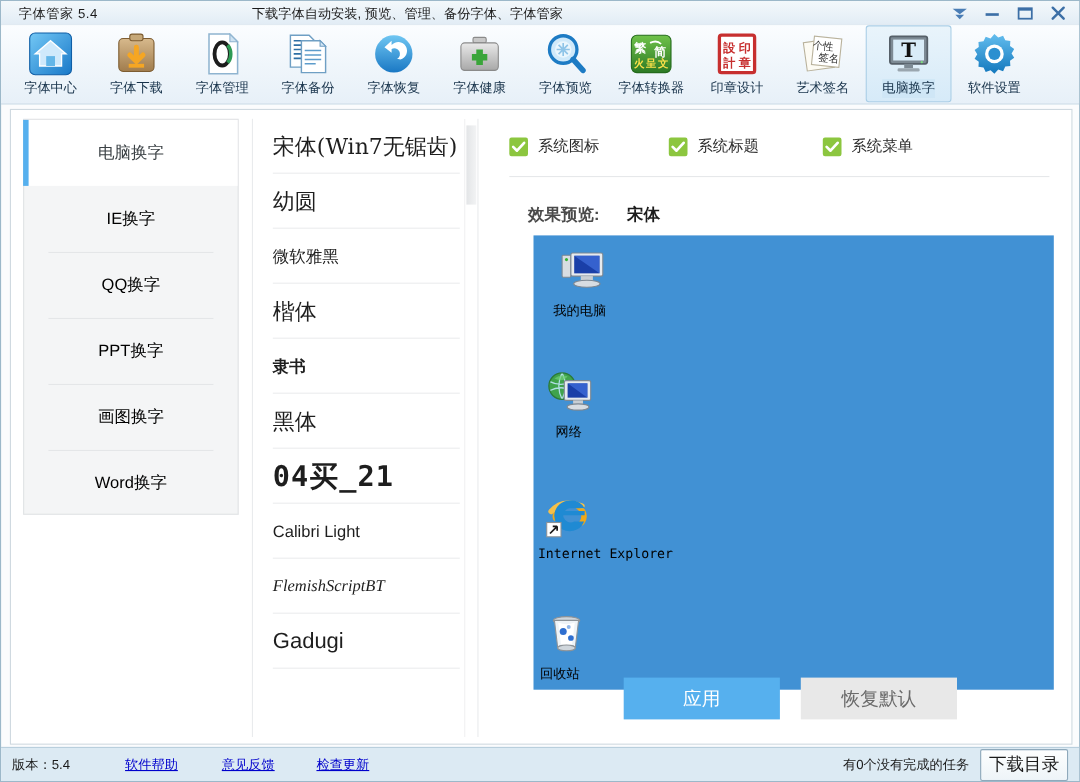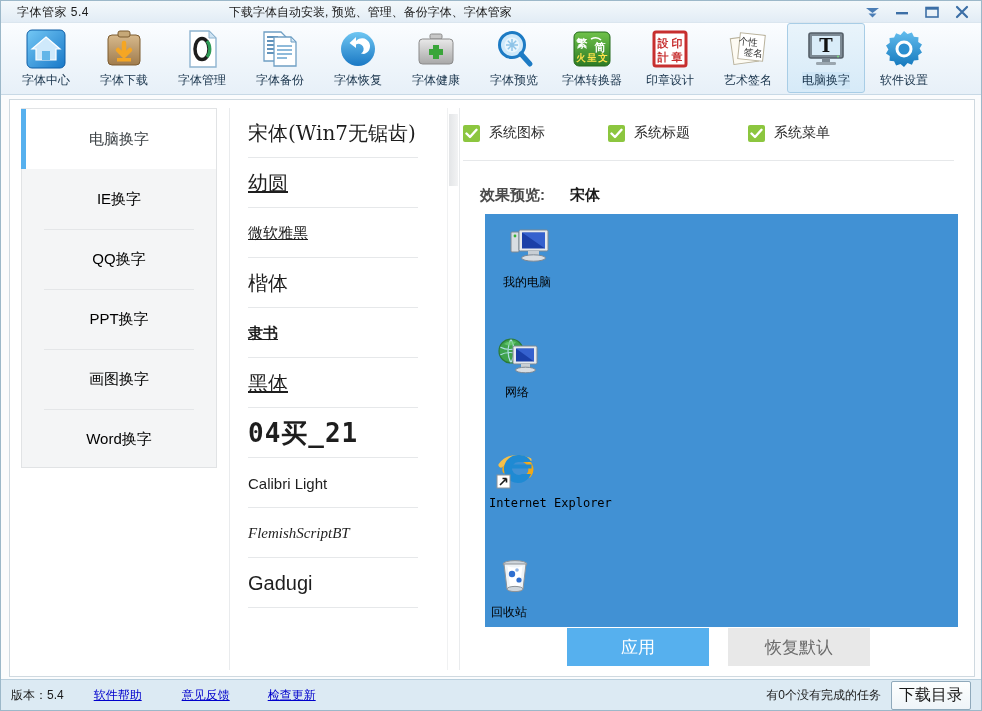--- a/index.html
+++ b/index.html
@@ -92,40 +92,40 @@
     background: #ffffff; color: #3b4145;
   }
   .nav-item.active::after {
     content: ""; position: absolute; left: -1px; top: 0; bottom: 0; width: 5px;
     background: #56b0ee;
   }
   .nav-item.active + .nav-item::before { background: transparent; }
 
   
   .fontlist-wrap {
-    position: absolute; left: 219px; top: 8px; width: 231px; height: 562px;
+    position: absolute; left: 219px; top: 8px; width: 206px; height: 562px;
     background: #ffffff;
     border-left: 1px solid #e9ebed;
     border-right: 1px solid #e9ebed;
     overflow: hidden;
   }
   .fontlist { position: absolute; left: 0; top: 0; width: 196px; }
   .font-item {
     position: relative; height: 50px;
     display: flex; align-items: center;
     padding-left: 18px;
     font-size: 20px; color: #1e1e1e; cursor: pointer;
     white-space: nowrap; overflow: hidden;
   }
   .font-item::after {
     content: ""; position: absolute; left: 18px; right: 8px; bottom: 0;
     height: 1px; background: #e6e8ea;
   }
   .f-serif   { font-family: "DejaVu Serif", serif; }
-  .f-sans    { font-family: "DejaVu Sans", sans-serif; text-decoration: underline; }
+  .f-sans    { font-family: "DejaVu Sans", sans-serif; }
   .f-libsans { font-family: "Liberation Sans", sans-serif; }
   .f-libserif{ font-family: "Liberation Serif", serif; }
   .f-libmono { font-family: "Liberation Mono", monospace; }
   .f-bold    { font-weight: bold; }
   .f-small   { font-size: 15px; }
   .f-pixel   {
     font-family: "DejaVu Sans Mono", monospace; font-weight: bold;
     font-size: 26px; letter-spacing: 1px;
   }
   .f-script  { font-family: "Liberation Serif", serif; font-style: italic; font-size: 15px; }
@@ -192,39 +192,39 @@
   }
   .dicon.d1 { left: 6px; top: 10px; margin-left: 12px; }
   .dicon.d2 { left: 6px; top: 120px; }
   .dicon.d3 { left: 6px; top: 232px; }
   .dicon.d4 { left: 6px; top: 340px; }
   .dicon.d2 .dlabel { margin-left: 14px; }
   .dicon.d3 .dlabel { font-family: "DejaVu Sans Mono", monospace; margin-left: -2px; }
 
   
   .btnrow {
-    position: absolute; left: 115px; top: 520px; display: flex; align-items: flex-start; justify-content: center;
+    position: absolute; left: 115px; top: 508px; display: flex; align-items: flex-start; justify-content: center;
   }
   .btn {
     width: 142px; height: 38px; border: none; cursor: pointer;
     font-size: 17px; display: flex; align-items: center; justify-content: center;
   }
   .btn-primary { background: #56b0ee; color: #ffffff; }
   .btn-secondary { background: #e8e8e8; color: #6b6b6b; margin-left: 19px; }
 
   
   .statusbar {
     position: absolute; left: 0; bottom: 0; width: 980px; height: 31px;
     background: #dceaf3;
     border-top: 1px solid #b9cfdd;
     display: flex; align-items: center;
   }
   .sb-version { margin-left: 10px; font-size: 12px; color: #1a1a1a; }
   .sb-link {
-    margin-left: 30px; font-size: 12px; color: #0000cc;
+    margin-left: 50px; font-size: 12px; color: #0000cc;
     text-decoration: underline; cursor: pointer;
   }
   .sb-link.l2 { margin-left: 40px; }
   .sb-link.l3 { margin-left: 38px; }
   .sb-spacer { flex: 1 1 auto; }
   .sb-tasks { font-size: 12px; color: #1a1a1a; margin-right: 10px; }
   .sb-dlbtn {
     margin-right: 10px; font-size: 16px; color: #1a1a1a;
     background: linear-gradient(to bottom,#fdfefe,#eef4f8);
     border: 1px solid #8fa9bb; border-radius: 2px;

